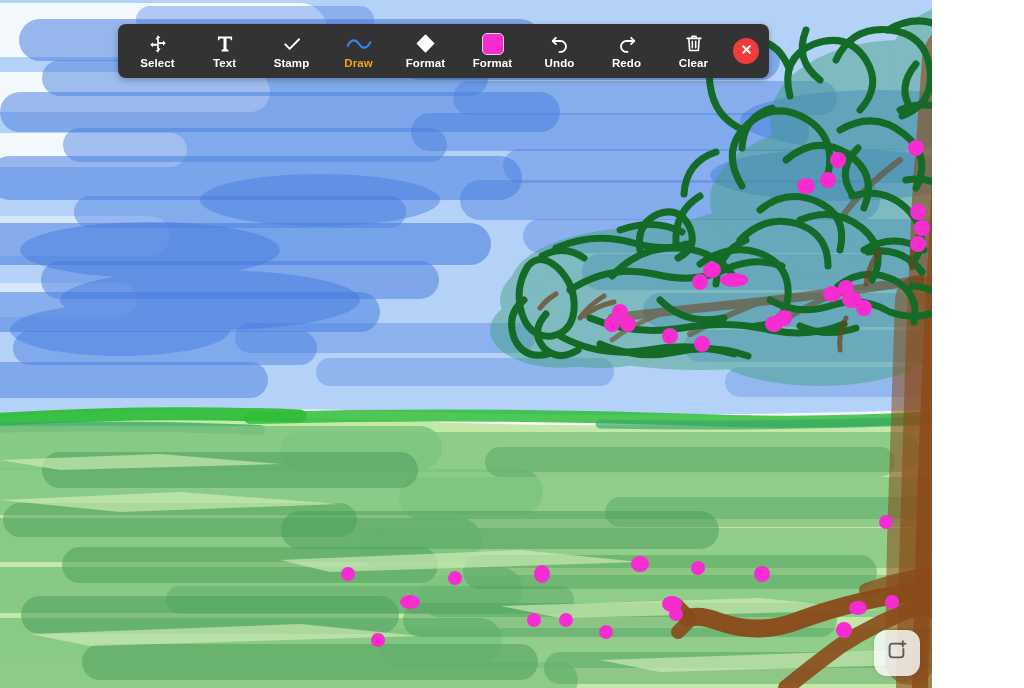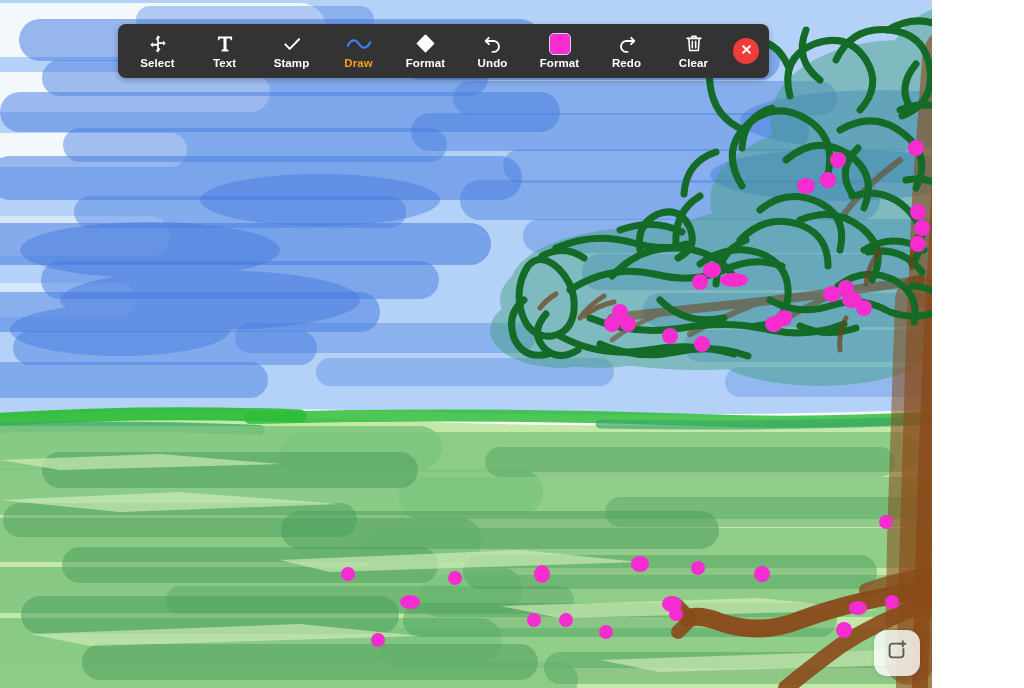--- a/index.html
+++ b/index.html
@@ -433,33 +433,33 @@
       <span class="glyph">
         <svg width="21" height="21" viewBox="0 0 24 24" fill="none" stroke="currentColor" stroke-width="1.9" stroke-linejoin="round">
           <path d="M12 2.8l9.2 9.2-9.2 9.2-9.2-9.2z" fill="currentColor"></path>
         </svg>
       </span>
       <span class="tlabel">Format</span>
     </div>
 
     <div class="tool">
       <span class="glyph">
+        <span class="swatch" style="background: rgb(247, 44, 208);"></span>
+      </span>
+      <span class="tlabel">Format</span>
+    </div>
+
+    <div class="tool">
+      <span class="glyph">
         <svg width="22" height="20" viewBox="0 0 24 22" fill="none" stroke="currentColor" stroke-width="2" stroke-linecap="round" stroke-linejoin="round">
           <path d="M7.4 4.2L4 7.7l3.6 3.4"></path>
           <path d="M4.2 7.7h8.4a6 6 0 0 1 0 12h-1.2"></path>
         </svg>
       </span>
       <span class="tlabel">Undo</span>
-    </div>
-
-    <div class="tool">
-      <span class="glyph">
-        <span class="swatch" style="background: rgb(247, 44, 208);"></span>
-      </span>
-      <span class="tlabel">Format</span>
     </div>
 
     <div class="tool">
       <span class="glyph">
         <svg width="22" height="20" viewBox="0 0 24 22" fill="none" stroke="currentColor" stroke-width="2" stroke-linecap="round" stroke-linejoin="round">
           <path d="M16.6 4.2L20 7.7l-3.6 3.4"></path>
           <path d="M19.8 7.7h-8.4a6 6 0 0 0 0 12h1.2"></path>
         </svg>
       </span>
       <span class="tlabel">Redo</span>

